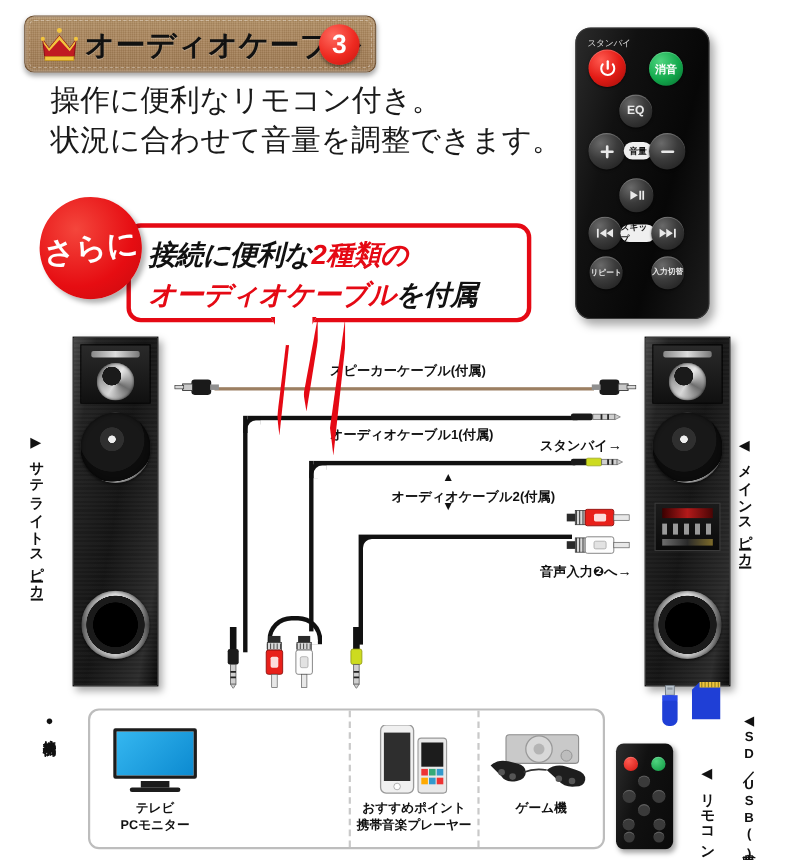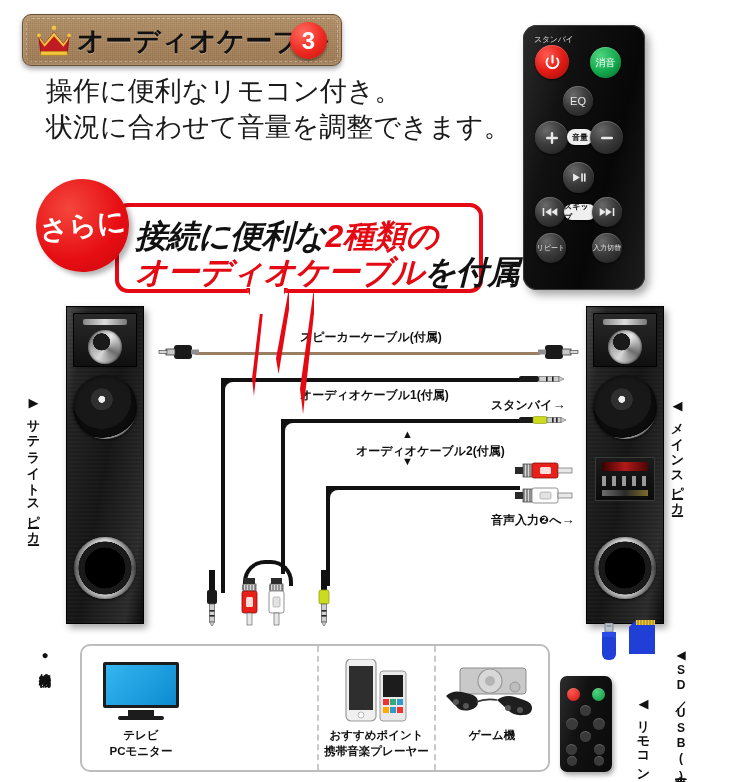--- a/index.html
+++ b/index.html
@@ -65,21 +65,21 @@
   }
 
   
   .bubble {
     position:absolute; left:115px; top:203px; width:368px; height:90px;
     border:4px solid #e50914; border-radius:13px; background:#fff;
     z-index:5;
   }
   .bubble-l1, .bubble-l2 {
     position:absolute; left:16px; white-space:nowrap;
-    font-weight:700; font-style:italic; font-size:32px;
+    font-weight:700; font-style:italic; font-size:25px;
     letter-spacing:-.5px;
   }
   .bubble-l1 { top:8px; }
   .bubble-l2 { top:44px; }
   .blk { color:#111; }
   .red { color:#e50914; }
 
   .bubble-tail {
     position:absolute; left:246px; top:288px; width:42px; height:26px;
     background:#fff; border-left:4px solid #e50914; border-right:4px solid #e50914;
@@ -105,21 +105,21 @@
   }
   .rm-standby {
     position:absolute; left:11px; top:9px; font-size:8px; color:#dcdcdc;
     letter-spacing:-.3px;
   }
   .rbtn {
     position:absolute; border-radius:50%;
     background:radial-gradient(circle at 34% 28%, #6a6a6a 0%, #3b3b3b 45%, #1b1b1b 100%);
     box-shadow:0 1px 2px rgba(0,0,0,.6), inset 0 1px 0 rgba(255,255,255,.22);
     display:flex; align-items:center; justify-content:center;
-    color:#e9e9e9; font-size:9px; font-weight:400;
+    color:#e9e9e9; font-size:9px; font-weight:700;
   }
   .rbtn.power {
     left:12px; top:20px; width:34px; height:34px;
     background:radial-gradient(circle at 34% 28%, #ff5a50 0%, #e31c16 50%, #9d0c08 100%);
     color:#fff; font-size:17px;
   }
   .rbtn.mute {
     left:67px; top:22px; width:31px; height:31px;
     background:radial-gradient(circle at 34% 28%, #4fd47f 0%, #12a94c 55%, #07682e 100%);
     color:#fff; font-size:10px;

